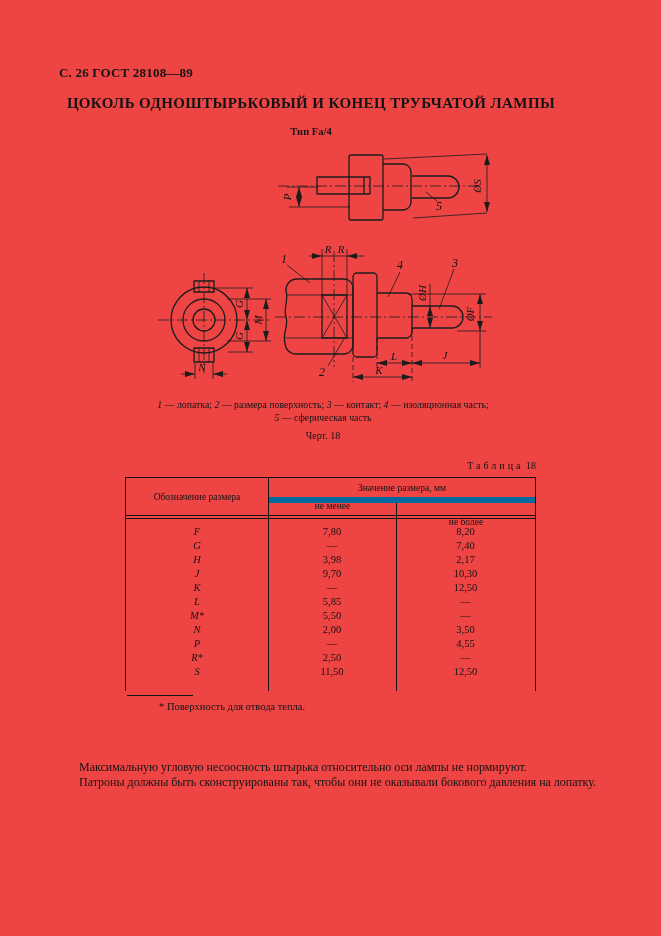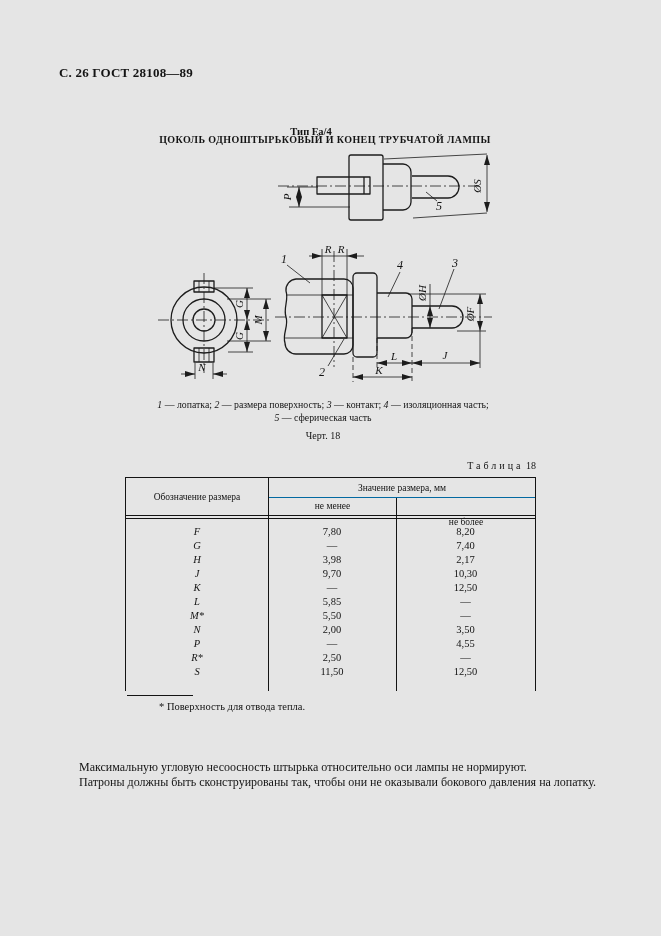--- a/index.html
+++ b/index.html
@@ -1,39 +1,39 @@
 <!DOCTYPE html>
 <html><head>
 <meta charset="utf-8">
 <style>
   html,body { margin:0; padding:0; background:#ffffff; }
   .page {
-    position:relative; width:661px; height:936px; background:#e5e5e5;
+    position:relative; width:661px; height:936px; background:#ef4444;
     font-family:"Liberation Serif", serif; color:#141414; overflow:hidden;
   }
   .hdr { position:absolute; left:59px; top:65px; font-weight:bold; font-size:13px; letter-spacing:.2px; }
-  .title { position:absolute; left:14px; top:95px; width:622px; text-align:center; font-weight:bold; font-size:10px; letter-spacing:.4px;margin-top:39px; }
+  .title { position:absolute; left:0; top:95px; width:622px; text-align:center; font-weight:bold; font-size:15px; letter-spacing:.4px; }
   .typ { position:absolute; left:0; top:126px; width:622px; text-align:center; font-weight:bold; font-size:10.5px; }
   svg.fig { position:absolute; left:150px; top:148px; }
   svg.fig text { fill:#141414; font-family:"Liberation Serif",serif; font-style:italic; font-size:11px; }
   svg.fig text.pn { font-size:12px; }
   .o  { fill:none; stroke:#1c1c1c; stroke-width:1.3; stroke-linejoin:round; }
   .t  { fill:none; stroke:#1c1c1c; stroke-width:.8; }
   .cl { fill:none; stroke:#1c1c1c; stroke-width:.8; stroke-dasharray:11 3 2 3; }
   .dsh{ fill:none; stroke:#1c1c1c; stroke-width:.8; stroke-dasharray:5 3; }
   .cap { position:absolute; left:155px; top:398px; width:336px; text-align:center; font-size:9.8px; line-height:13px; }
   .chert { position:absolute; left:0; top:430px; width:646px; text-align:center; font-size:10px; }
   .tbl-label { position:absolute; left:380px; top:460px; width:156px; text-align:right; font-size:10px; }
   .tbl-label .w { letter-spacing:3px; }
   .tbl { position:absolute; left:125px; top:477px; width:409px; height:213px;
          border-top:1px solid #141414; border-left:1px solid #141414; border-right:1px solid #141414; font-size:9.5px; }
   .v1 { position:absolute; left:142px; top:0; bottom:0; width:1px; background:#141414; }
   .v2 { position:absolute; left:270px; top:20px; bottom:0; width:1px; background:#141414; }
   .h-col1 { position:absolute; left:0; top:0; width:142px; height:38px; display:flex; align-items:center; justify-content:center; text-align:left; }
-  .h-grp  { position:absolute; left:143px; top:0; width:266px; height:19px; display:flex; align-items:center; justify-content:center; border-bottom:1px solid #0369a1; }
+  .h-grp  { position:absolute; left:143px; top:0; width:266px; height:19px; display:flex; align-items:center; justify-content:center; border-bottom:6px solid #0369a1; }
   .h-min  { position:absolute; left:143px; top:20px; width:127px; height:16px; display:flex; align-items:center; justify-content:center; }
   .h-max  { position:absolute; left:271px; top:36px; width:138px; height:16px; display:flex; align-items:center; justify-content:center; }
   .dbl { position:absolute; left:0; right:0; top:37px; height:2px; border-top:1px solid #141414; border-bottom:1px solid #141414; }
   .tbody { position:absolute; left:0; top:42px; right:0; padding-top:5px; }
   .tr { display:grid; grid-template-columns:142px 128px 139px; height:14px; line-height:14px; text-align:center; font-size:10.5px; }
   .tr .nm { font-style:italic; }
   .fn-rule { position:absolute; left:127px; top:695px; width:66px; border-top:1px solid #141414; }
   .fn { position:absolute; left:159px; top:701px; font-size:10.5px; }
   .notes { position:absolute; left:57px; top:760px; width:578px; font-size:12px; line-height:15.3px; text-align:justify; }
   .notes p { margin:0; text-indent:22px; }

